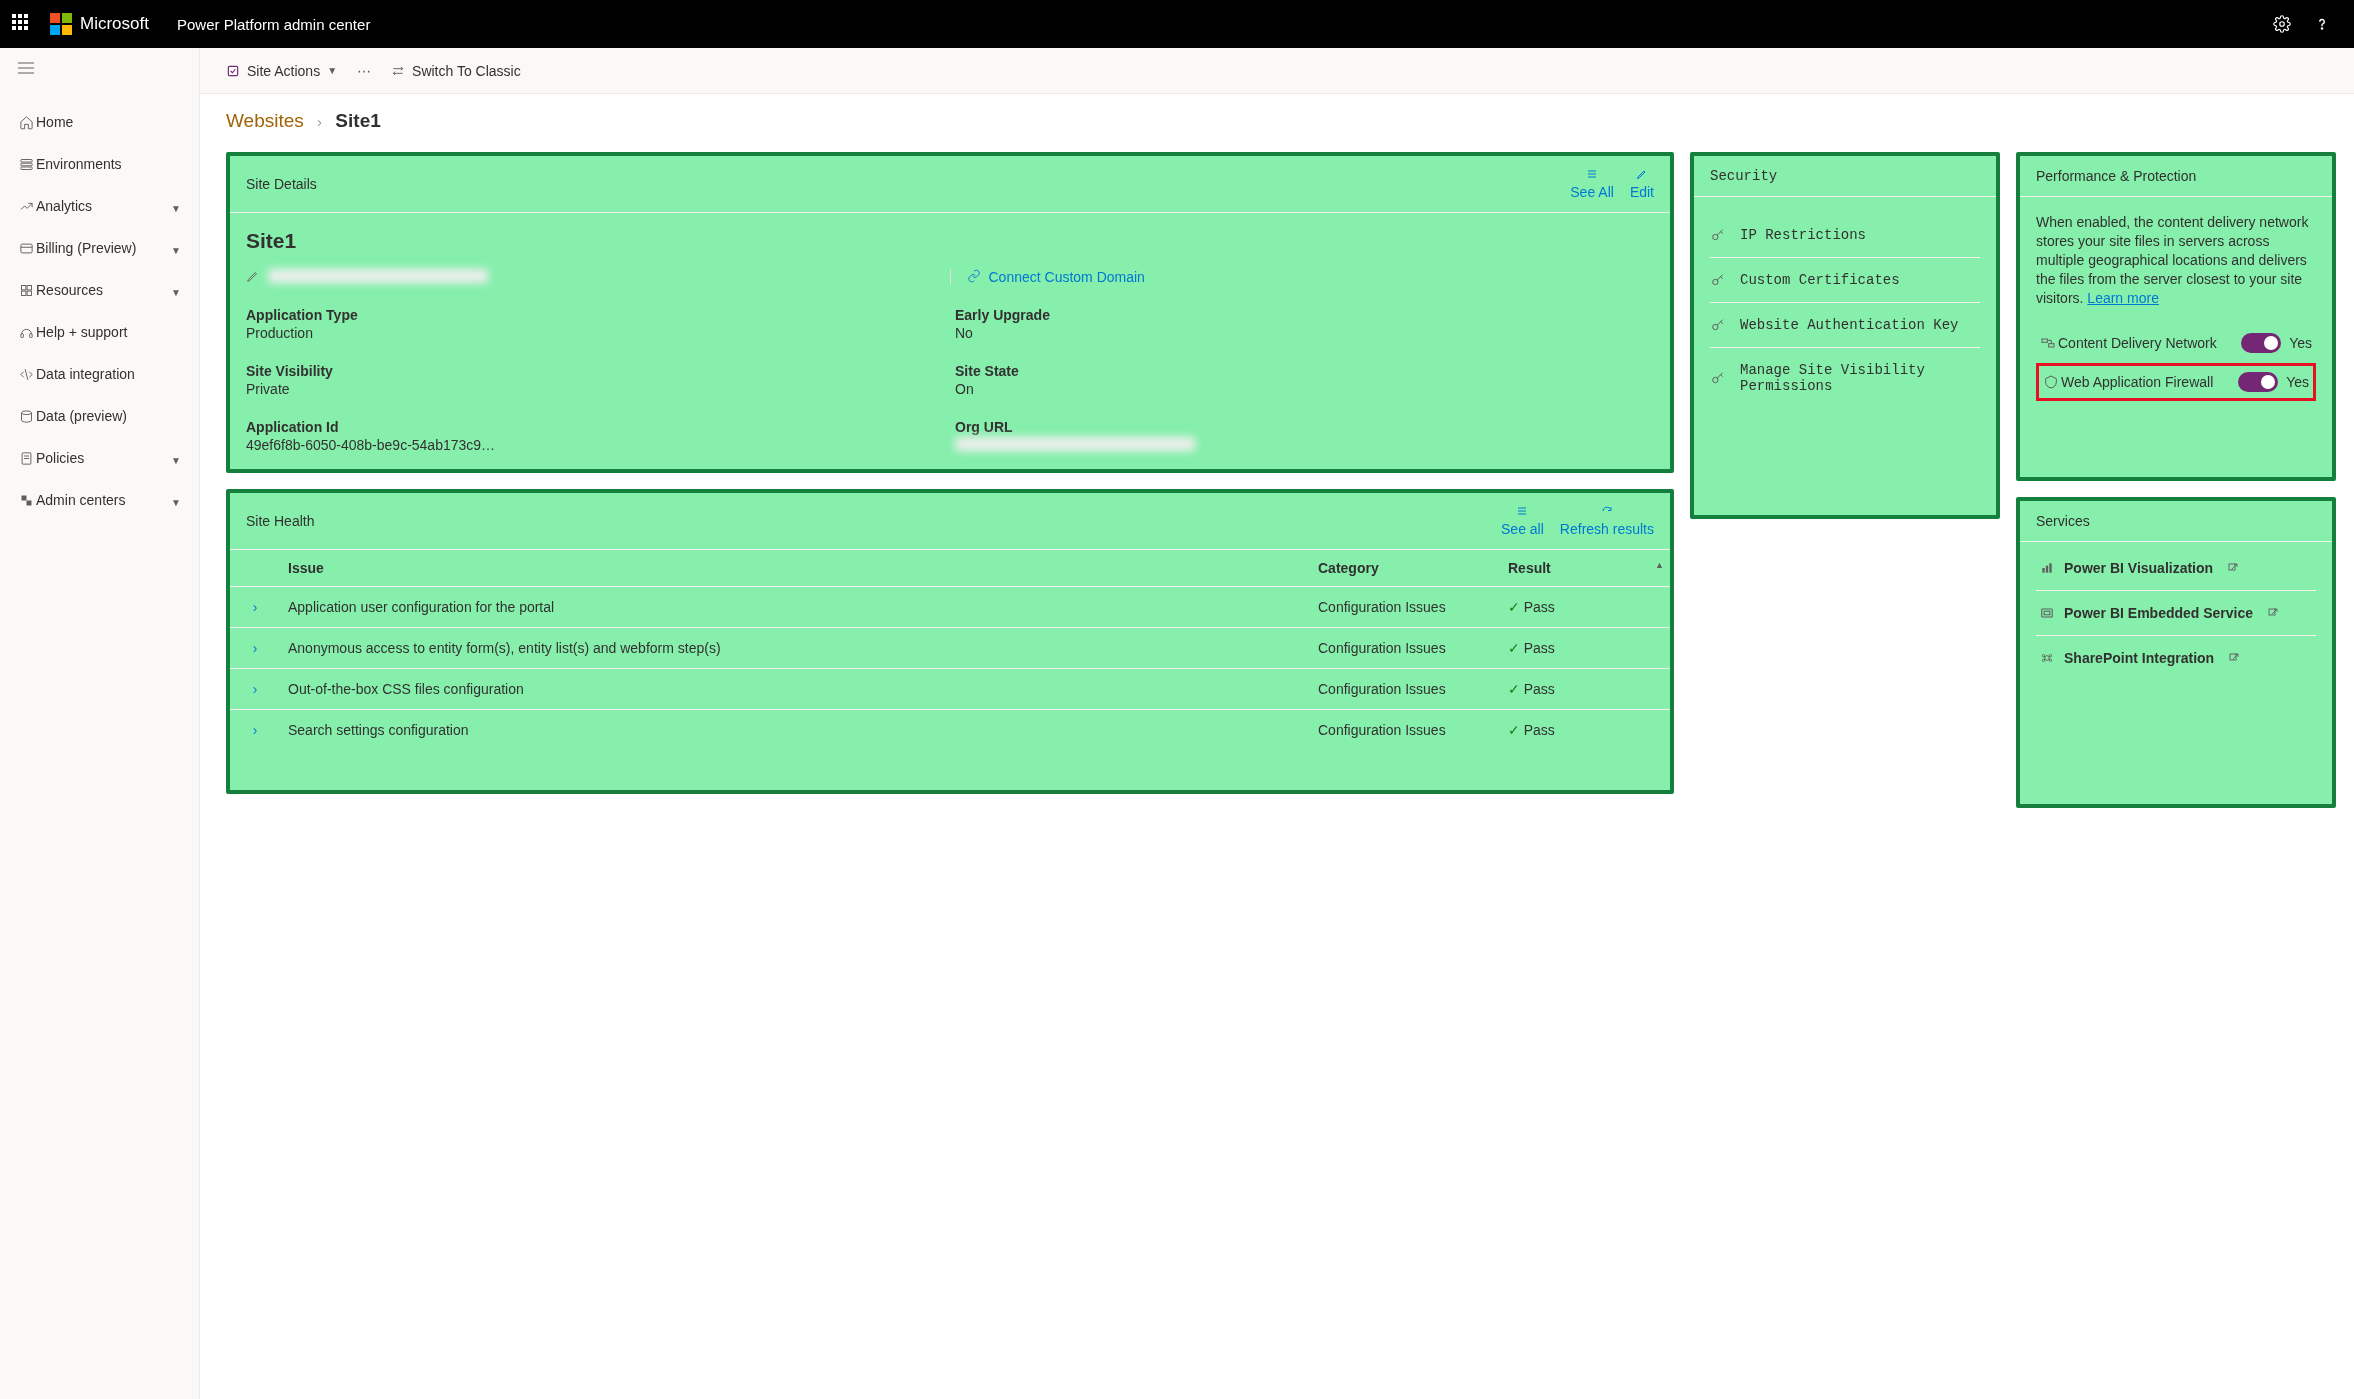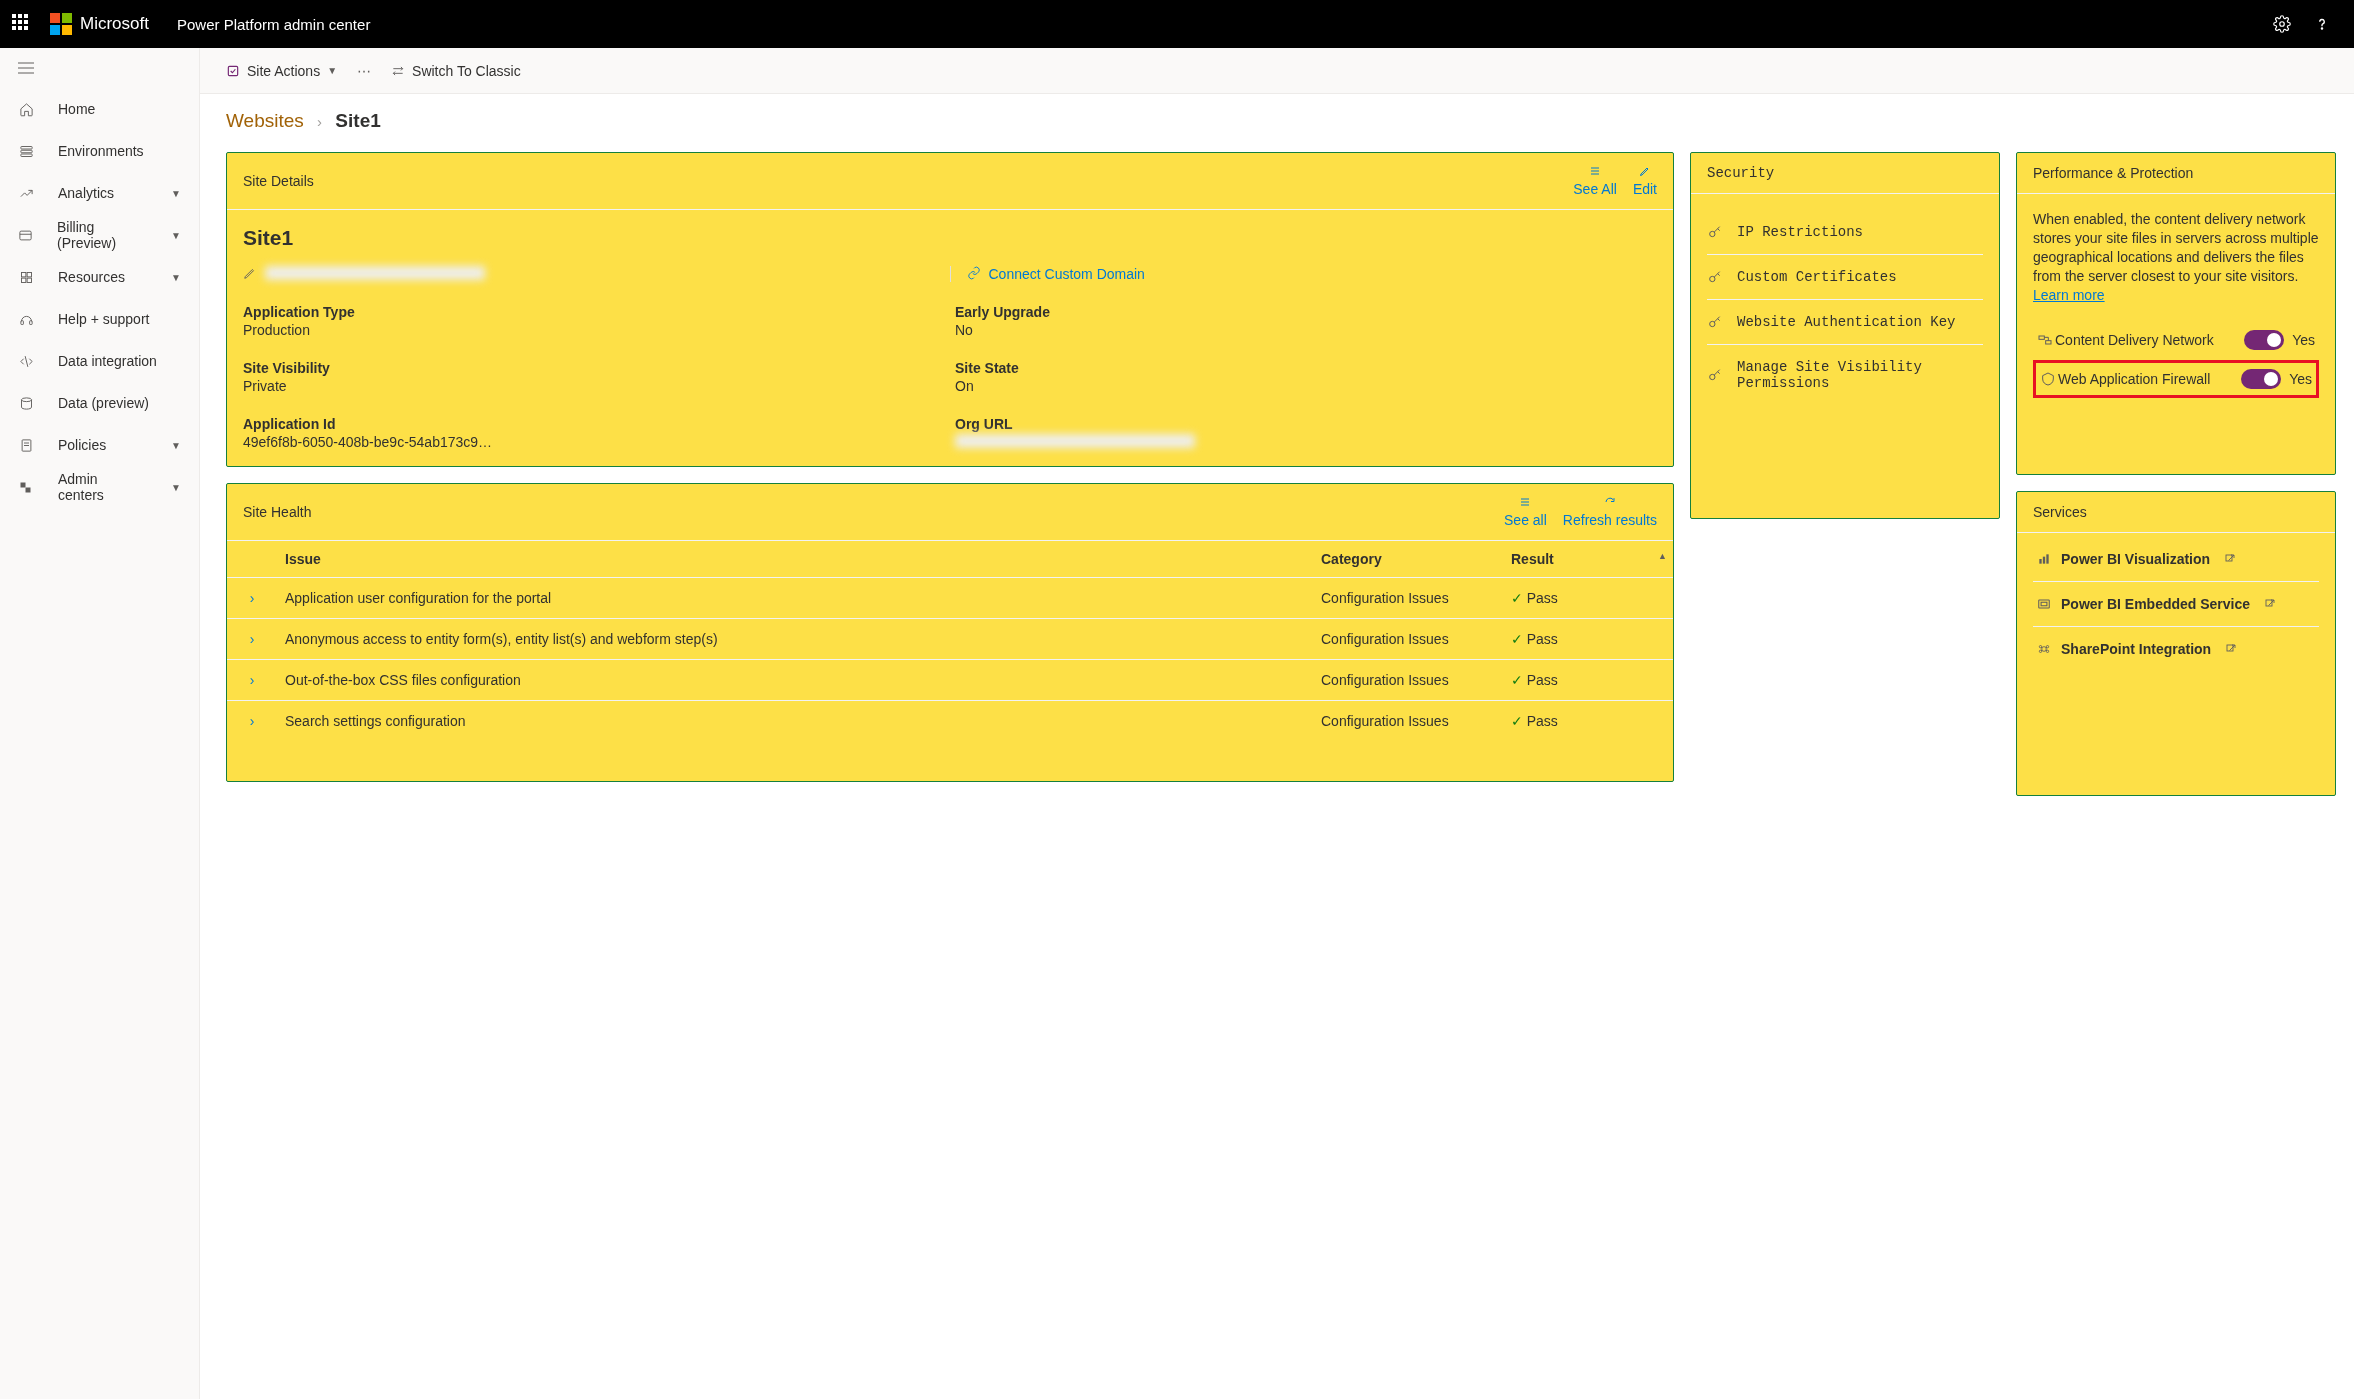--- a/index.html
+++ b/index.html
@@ -11,35 +11,35 @@
   .ms-logo-grid { width: 22px; height: 22px; display: grid; grid-template-columns: 1fr 1fr; grid-template-rows: 1fr 1fr; gap: 2px; }
   .ms-logo-grid span:nth-child(1){background:#f25022;} .ms-logo-grid span:nth-child(2){background:#7fba00;}
   .ms-logo-grid span:nth-child(3){background:#00a4ef;} .ms-logo-grid span:nth-child(4){background:#ffb900;}
   .ms-word { font-size: 17px; font-weight: 500; }
   .app-title { font-size: 15px; }
   .spacer { flex: 1; }
   .top-icon { width: 40px; height: 40px; display: flex; align-items: center; justify-content: center; color: #fff; cursor: pointer; }
   .shell { display: flex; height: calc(100vh - 48px); }
   .sidebar { width: 200px; border-right: 1px solid #edebe9; background: #faf9f8; }
   .nav-toggle { padding: 14px 18px; }
-  .nav-item { display: flex; align-items: center; padding: 0 18px; height: 42px; cursor: pointer; font-size: 14px; gap: 24px; }
+  .nav-item { display: flex; align-items: flex-end; padding: 0 18px; height: 42px; cursor: pointer; font-size: 14px; gap: 2px; }
   .nav-icon { width: 16px; display: flex; justify-content: center; color: #605e5c; }
   .nav-chevron { margin-left: auto; color: #605e5c; font-size: 10px; }
   .main { flex: 1; overflow: auto; background: #fff; }
   .toolbar { display: flex; align-items: center; gap: 20px; padding: 0 26px; height: 46px; border-bottom: 1px solid #edebe9; background: #faf9f8; }
   .tbtn { display: flex; align-items: center; gap: 7px; cursor: pointer; font-size: 14px; }
   .breadcrumb { padding: 16px 26px 4px; font-size: 19px; }
   .breadcrumb a { color: #a16207; text-decoration: none; }
   .breadcrumb .sep { color: #a19f9d; margin: 0 8px; font-size: 15px; }
   .breadcrumb .cur { font-weight: 600; }
   .content { display: flex; gap: 16px; padding: 16px 18px 16px 26px; align-items: flex-start; }
   .col-left { flex: 1; display: flex; flex-direction: column; gap: 16px; min-width: 0; }
   .col-right { width: 320px; display: flex; flex-direction: column; gap: 16px; }
   .col-mid { width: 310px; display: flex; flex-direction: column; gap: 16px; }
-  .card { border: 1px solid #15803d; border-radius: 2px; background: #fde047; }
+  .card { border: 4px solid #15803d; border-radius: 2px; background: #86efac; }
   .card-head { display: flex; align-items: center; padding: 12px 16px; border-bottom: 1px solid #f2f2f2; }
   .card-title { font-size: 14px; font-weight: 400; }
   .card-actions { margin-left: auto; display: flex; gap: 16px; font-size: 14px; }
   .card-action { color: #0078d4; cursor: pointer; display: flex; align-items: center; gap: 4px; flex-direction: column; }
   .card-body { padding: 16px; }
   .site-name { font-size: 21px; font-weight: 600; margin-bottom: 16px; }
   .dom-row { display: flex; gap: 16px; margin-bottom: 22px; }
   .dom-col { flex: 1; display: flex; align-items: flex-start; gap: 8px; color: #605e5c; }
   .dom-col.right { border-left: 1px solid #e1dfdd; padding-left: 16px; }
   .blur { filter: blur(4px); background: #eee; border-radius: 2px; height: 14px; width: 220px; }

